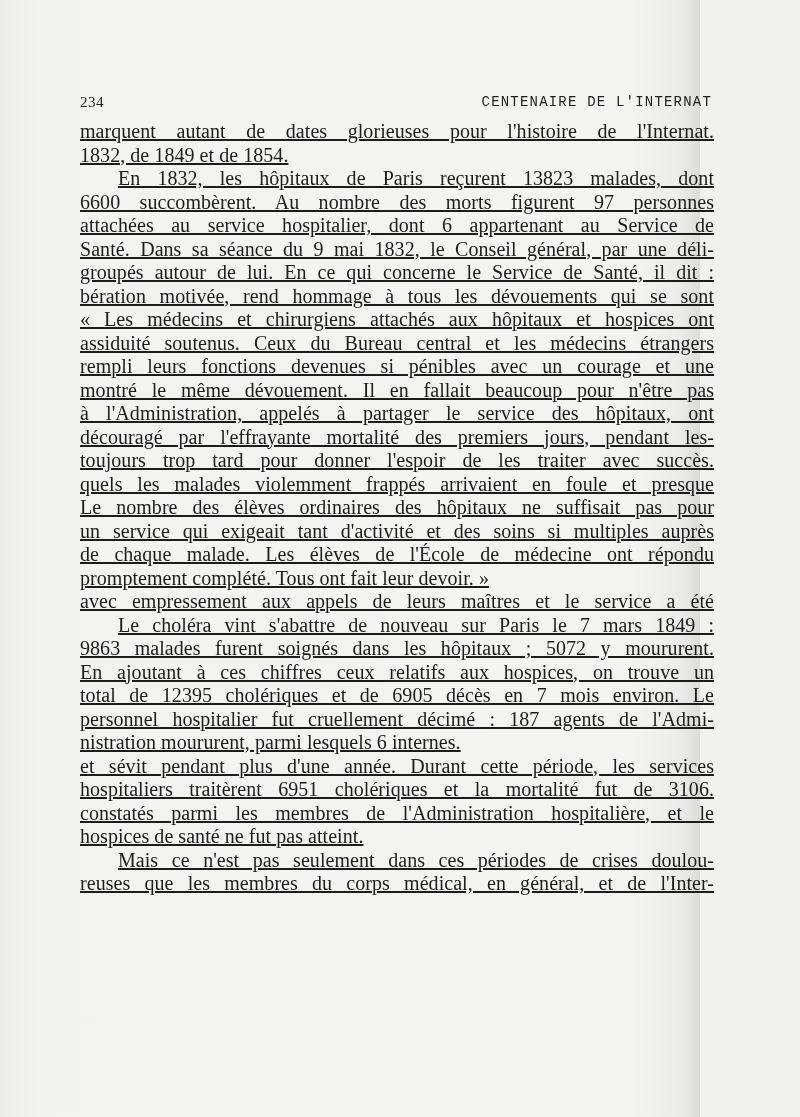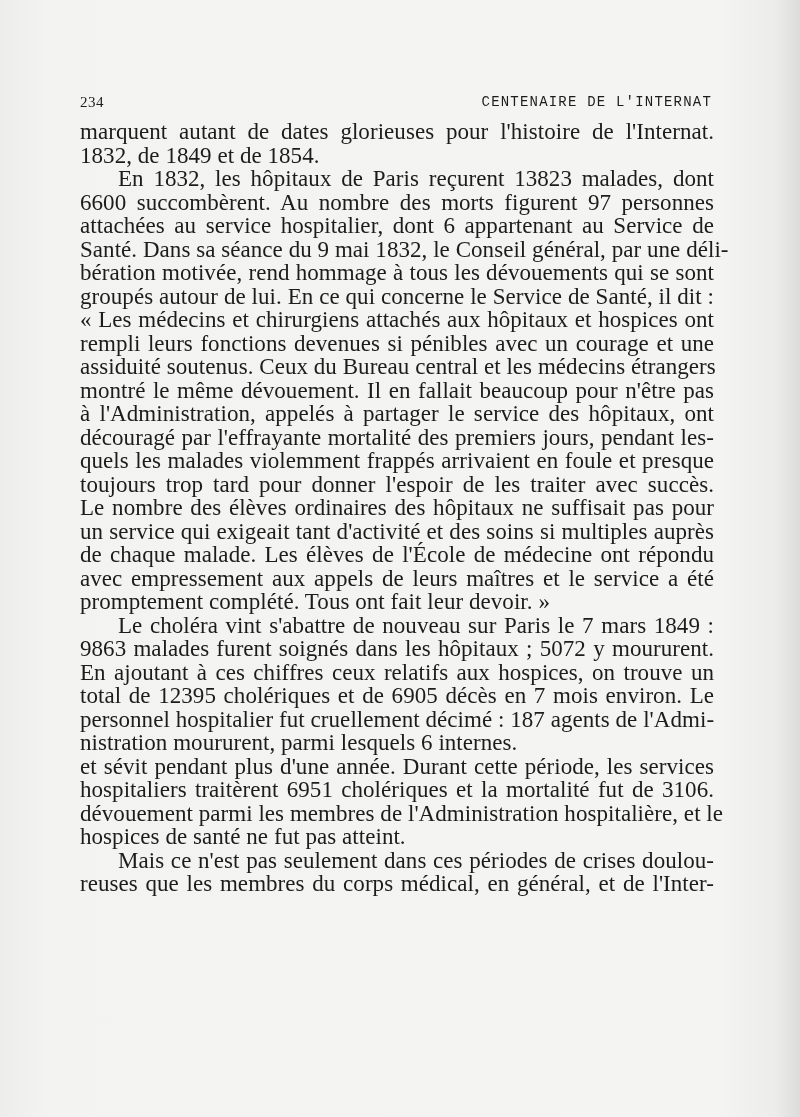--- a/index.html
+++ b/index.html
@@ -11,21 +11,21 @@
       height: 1117px;
       background: #f1f1ef;
       position: relative;
       overflow: hidden;
       font-family: "DejaVu Serif", "Liberation Serif", serif;
       color: #1c1c1c;
     }
     .page {
       position: absolute;
       left: 0; top: 0;
-      width: 800px; height: 1117px;
+      width: 700px; height: 1117px;
       background: linear-gradient(to right, #ededeb 0%, #f3f3f1 6%, #f4f4f2 90%, #ececea 97%, #dcdcda 100%);
     }
     .running-head {
       position: absolute;
       left: 80px;
       top: 94px;
       width: 632px;
       height: 20px;
     }
     .page-number {
@@ -51,25 +51,26 @@
       position: absolute;
       left: 80px;
       top: 120px;
       width: 634px;
     }
     .line {
       display: block;
       height: 23.5px;
       line-height: 23.5px;
       font-family: "Liberation Serif", serif;
-      font-size: 23px;
+      font-size: 20px;
       white-space: nowrap;
       text-align: justify;
       text-align-last: justify;
       letter-spacing: 0.05px;
+      text-decoration: underline;
     }
     .line.last {
       text-align-last: left;
     }
     .line.indent {
       padding-left: 38px;
     }
   </style>
 </head>
 <body>
@@ -80,41 +81,41 @@
     <span class="running-title">CENTENAIRE DE L'INTERNAT</span>
   </div>
 
   <div class="body-text" id="body-text">
     <span class="line">marquent autant de dates glorieuses pour l'histoire de l'Internat.</span>
     <span class="line last">1832, de 1849 et de 1854.</span>
     <span class="line indent">En 1832, les hôpitaux de Paris reçurent 13823 malades, dont</span>
     <span class="line">6600 succombèrent. Au nombre des morts figurent 97 personnes</span>
     <span class="line">attachées au service hospitalier, dont 6 appartenant au Service de</span>
     <span class="line">Santé. Dans sa séance du 9 mai 1832, le Conseil général, par une déli-</span>
+    <span class="line">groupés autour de lui. En ce qui concerne le Service de Santé, il dit :</span>
     <span class="line">bération motivée, rend hommage à tous les dévouements qui se sont</span>
-    <span class="line">groupés autour de lui. En ce qui concerne le Service de Santé, il dit :</span>
     <span class="line">« Les médecins et chirurgiens attachés aux hôpitaux et hospices ont</span>
+    <span class="line">assiduité soutenus. Ceux du Bureau central et les médecins étrangers</span>
     <span class="line">rempli leurs fonctions devenues si pénibles avec un courage et une</span>
-    <span class="line">assiduité soutenus. Ceux du Bureau central et les médecins étrangers</span>
     <span class="line">montré le même dévouement. Il en fallait beaucoup pour n'être pas</span>
     <span class="line">à l'Administration, appelés à partager le service des hôpitaux, ont</span>
     <span class="line">découragé par l'effrayante mortalité des premiers jours, pendant les-</span>
+    <span class="line">toujours trop tard pour donner l'espoir de les traiter avec succès.</span>
     <span class="line">quels les malades violemment frappés arrivaient en foule et presque</span>
-    <span class="line">toujours trop tard pour donner l'espoir de les traiter avec succès.</span>
     <span class="line">Le nombre des élèves ordinaires des hôpitaux ne suffisait pas pour</span>
     <span class="line">un service qui exigeait tant d'activité et des soins si multiples auprès</span>
     <span class="line">de chaque malade. Les élèves de l'École de médecine ont répondu</span>
+    <span class="line last">promptement complété. Tous ont fait leur devoir. »</span>
     <span class="line">avec empressement aux appels de leurs maîtres et le service a été</span>
-    <span class="line last">promptement complété. Tous ont fait leur devoir. »</span>
     <span class="line indent">Le choléra vint s'abattre de nouveau sur Paris le 7 mars 1849 :</span>
     <span class="line">9863 malades furent soignés dans les hôpitaux ; 5072 y moururent.</span>
     <span class="line">En ajoutant à ces chiffres ceux relatifs aux hospices, on trouve un</span>
     <span class="line">total de 12395 cholériques et de 6905 décès en 7 mois environ. Le</span>
     <span class="line">personnel hospitalier fut cruellement décimé : 187 agents de l'Admi-</span>
     <span class="line last">nistration moururent, parmi lesquels 6 internes.</span>
     <span class="line">et sévit pendant plus d'une année. Durant cette période, les services</span>
     <span class="line">hospitaliers traitèrent 6951 cholériques et la mortalité fut de 3106.</span>
-    <span class="line">dévouement parmi les membres de l'Administration hospitalière, et le</span>
+    <span class="line">constatés parmi les membres de l'Administration hospitalière, et le</span>
     <span class="line last">hospices de santé ne fut pas atteint.</span>
     <span class="line indent">Mais ce n'est pas seulement dans ces périodes de crises doulou-</span>
     <span class="line">reuses que les membres du corps médical, en général, et de l'Inter-</span>
   </div>
 </div>
 
 </body></html>

